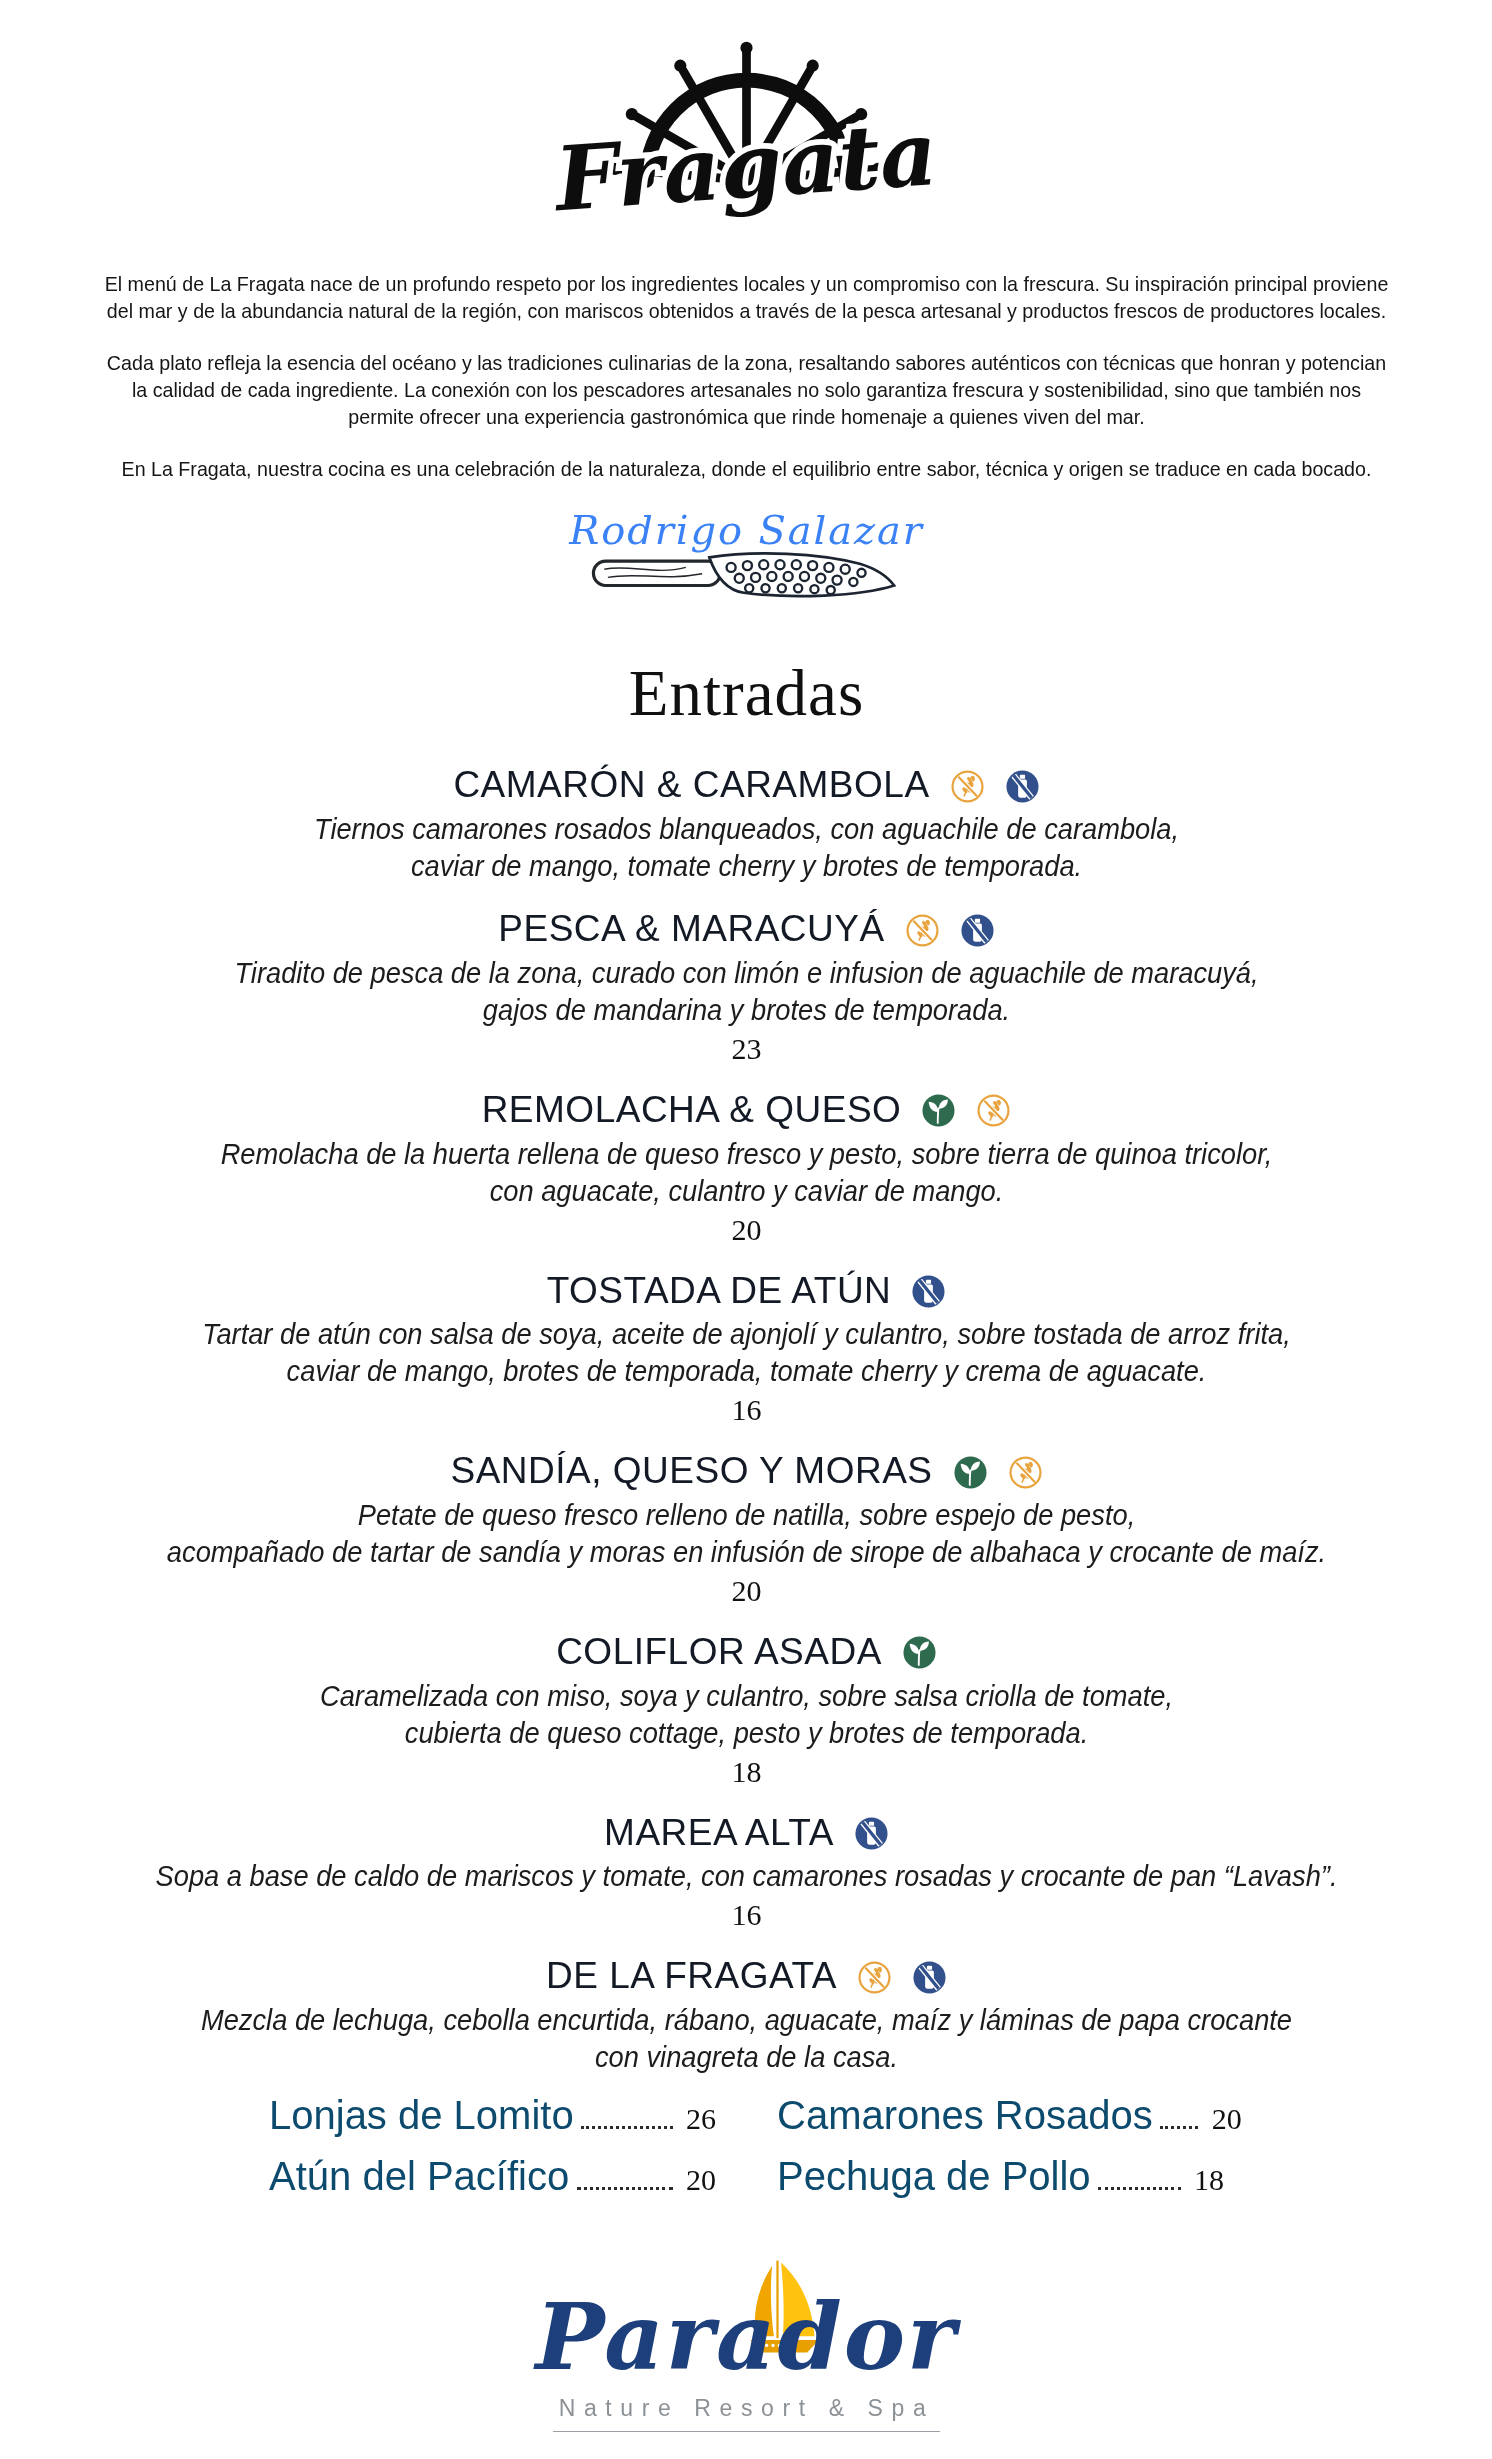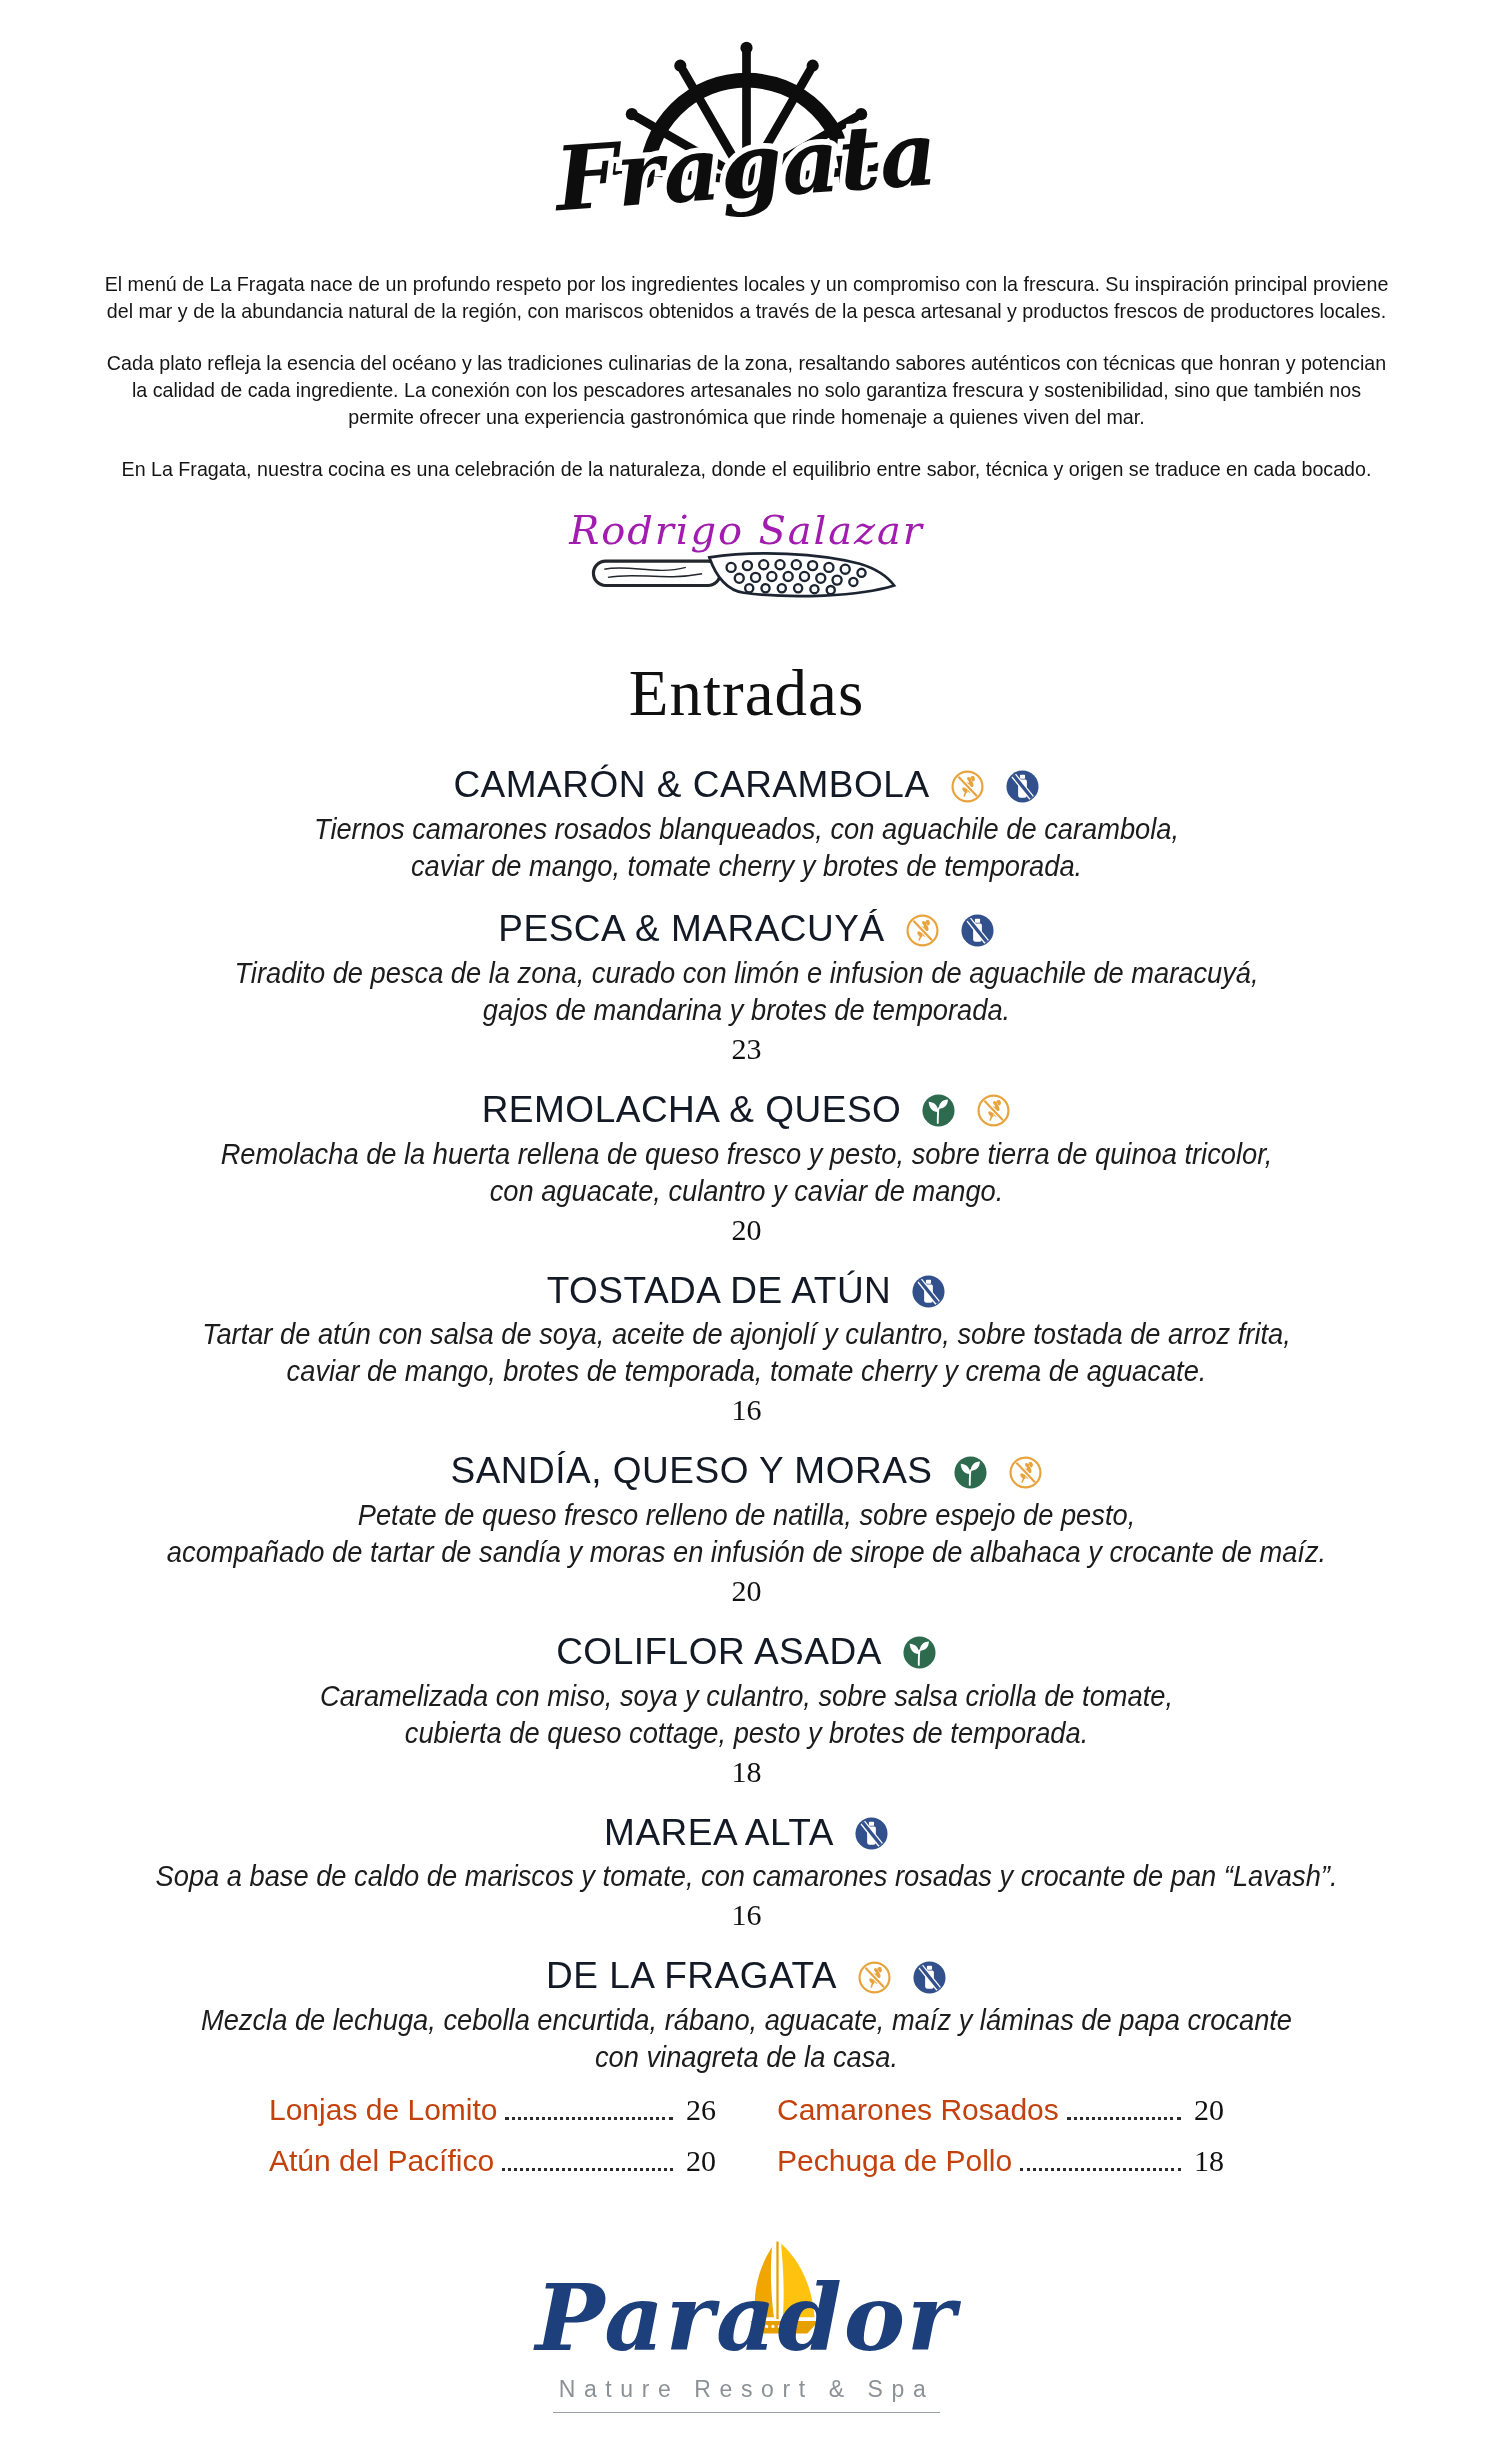--- a/index.html
+++ b/index.html
@@ -18,21 +18,21 @@
   .intro { margin-top:25px; transform:scaleX(0.95); transform-origin:center top; }
   .intro-para { margin-bottom:25px; }
   .intro-line {
     font-size:20.7px; line-height:27px; white-space:nowrap; text-align:center; color:#151515;
   }
 
   
   .signature-block { margin-top:5.8px; text-align:center; }
   .signature-name {
     font-family:"DejaVu Serif", serif; font-style:italic;
-    font-size:40px; color:#a21caf; letter-spacing:1.9px;
+    font-size:40px; color:#3b82f6; letter-spacing:1.9px;
   }
   .knife-svg { display:block; margin:-13.4px auto 0; }
 
   
   .section-title {
     font-family:"Liberation Serif", serif; font-size:65px; color:#101010;
     text-align:center; margin-top:33px; margin-bottom:33px; letter-spacing:1px;
   }
 
   
@@ -49,21 +49,21 @@
     font-family:"Liberation Serif", serif; font-size:30px; color:#111;
     text-align:center; margin-top:2.9px;
   }
 
   
   .addons {
     display:grid; grid-template-columns:447px 447px; column-gap:61px; row-gap:15.4px;
     justify-content:center; margin-top:17.3px;
   }
   .addon { display:flex; align-items:baseline; }
-  .addon-name { font-size:30px; color:#c2410c; white-space:nowrap; }
+  .addon-name { font-size:40px; color:#0c4a6e; white-space:nowrap; }
   .addon-leader { flex:1 1 auto; border-bottom:3.8px dotted #2c2c2c; margin:0 13.4px 8.6px 7.7px; min-width:38px; }
   .addon-price { font-family:Liberation Serif, serif; font-size:30px; color:#111; }
 
   
   .parador-block { margin-top:58px; text-align:center; position:relative; }
   .sail-svg { display:block; margin:0 auto -75px; position:relative; transform:translateX(35px); }
   .parador-name {
     font-family:"DejaVu Serif", serif; font-style:italic; font-weight:bold;
     font-size:92px; color:#1d3f7c; position:relative; letter-spacing:1.9px;
   }

